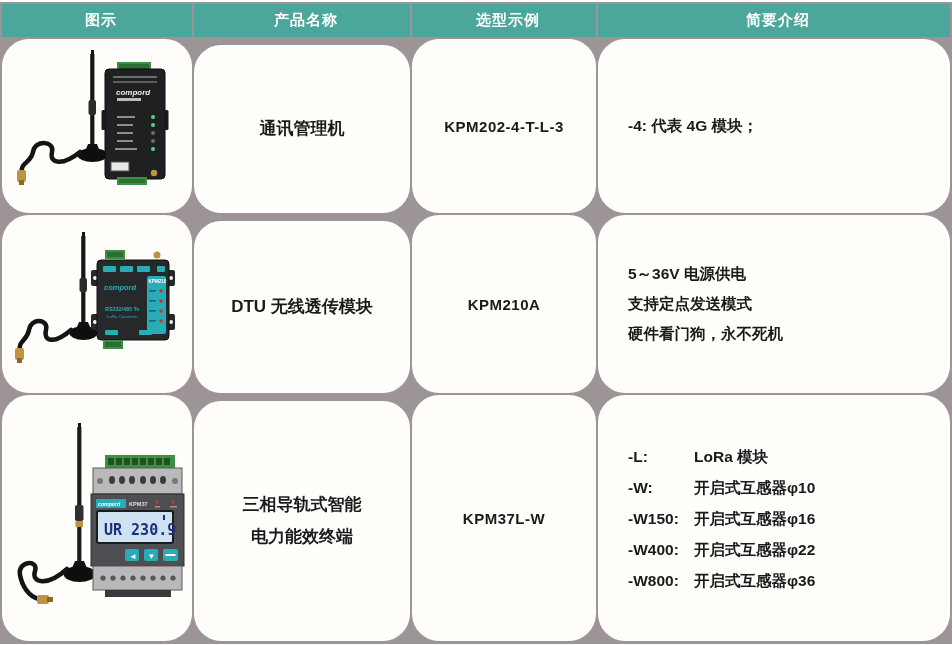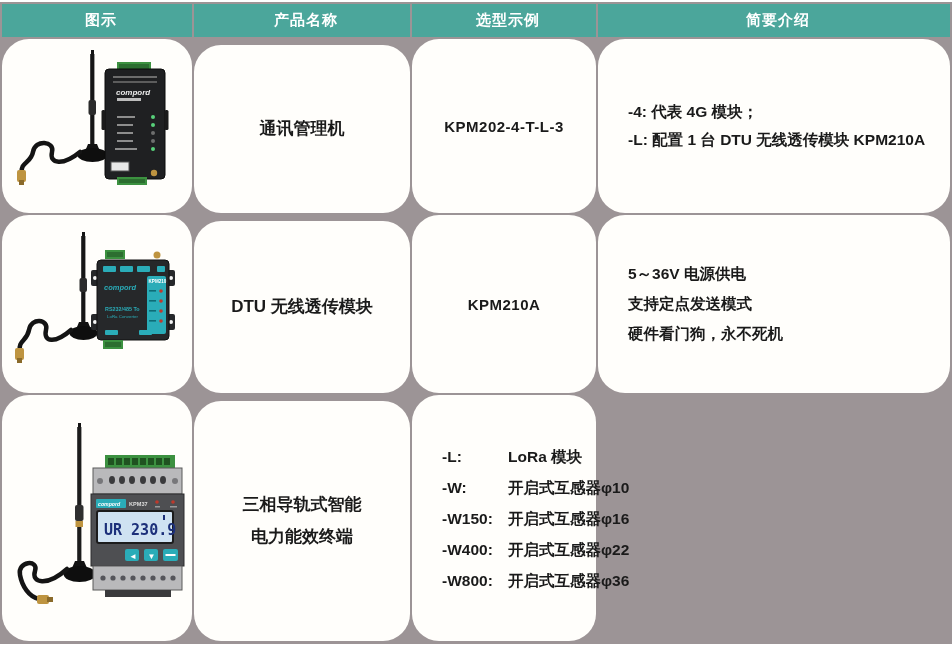--- a/index.html
+++ b/index.html
@@ -90,21 +90,20 @@
           <rect x="114" y="137" width="26" height="4" fill="#2c6e30"></rect>
         </g>
       </svg>
     </div>
     <div class="cell name-cell">
       <span>通讯管理机</span>
     </div>
     <div class="cell model-cell">KPM202-4-T-L-3</div>
     <div class="cell intro-cell">
       <div class="intro-line">-4: 代表 4G 模块；</div>
-      <div class="intro-line">-L: 配置 1 台 DTU 无线透传模块 KPM210A</div>
     </div>
 
     <div class="cell img-cell">
       <svg width="185" height="172" viewBox="0 0 185 172">
         <g>
           <rect x="77" y="14" width="3" height="6" fill="#141414"></rect>
           <rect x="76.2" y="18" width="4.2" height="92" fill="#161616"></rect>
           <rect x="74.5" y="60" width="7.5" height="14" rx="2" fill="#2b2b2b"></rect>
           <path d="M74,104 L83,104 L87,114 L70,114 Z" fill="#121212"></path>
           <ellipse cx="78.5" cy="115" rx="14" ry="7" fill="#0e0e0e"></ellipse>
@@ -239,20 +238,21 @@
               <circle cx="168" cy="175" r="2.6"></circle>
           </g>
           <rect x="100" y="187" width="66" height="7" fill="#3a3a3c"></rect>
         </g>
       </svg>
     </div>
     <div class="cell name-cell">
       <span>三相导轨式智能</span>
       <span>电力能效终端</span>
     </div>
+    <div class="cell model-cell">KPM37L-W</div>
     <div class="cell intro-cell">
       <div class="intro-line list"><span class="code">-L:</span><span>LoRa 模块</span></div>
       <div class="intro-line list"><span class="code">-W:</span><span>开启式互感器φ10</span></div>
       <div class="intro-line list"><span class="code">-W150:</span><span>开启式互感器φ16</span></div>
       <div class="intro-line list"><span class="code">-W400:</span><span>开启式互感器φ22</span></div>
       <div class="intro-line list"><span class="code">-W800:</span><span>开启式互感器φ36</span></div>
     </div>
 
   </div>
 </div>

